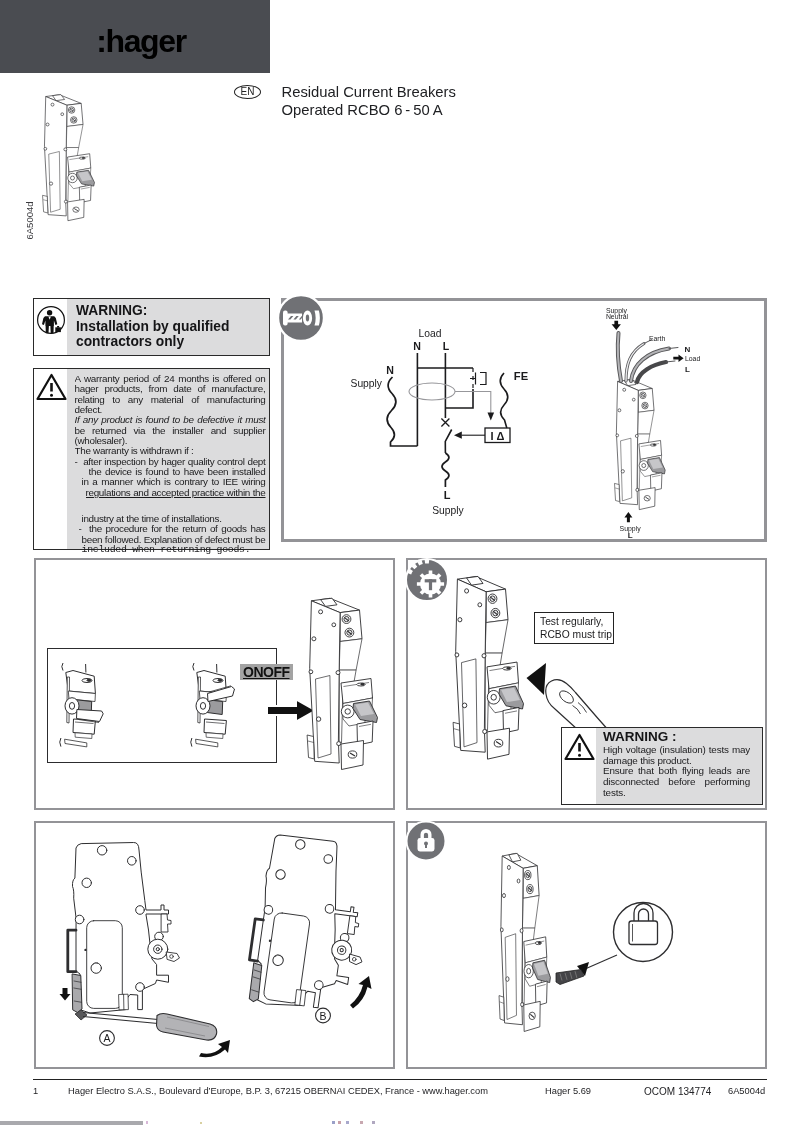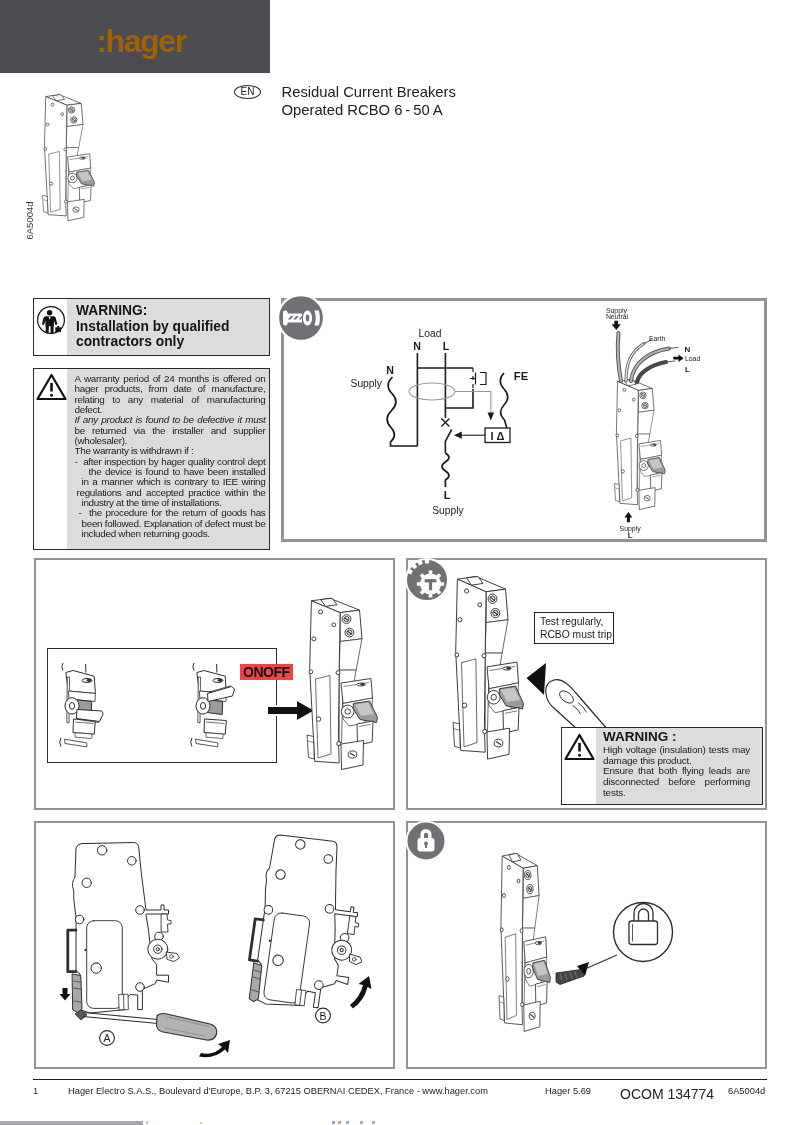--- a/index.html
+++ b/index.html
@@ -91,21 +91,21 @@
 <path d="M16.5 58 L38.4 59.5 L37.2 73.2 L16 71.5 Z"></path>
 <path d="M18 61 L36.5 62.5" stroke-width="0.7"></path>
 <path d="M18 71.8 L35 73 L34.8 77.5 L18.2 76.2 Z" stroke-width="0.7"></path>
 <path d="M3.9 77 Q1.6 81 3.9 85.6" fill="none"></path>
 <path d="M7.6 78.2 L29.8 81.9 L29.8 85.9 L8 82.5 Z" stroke-width="0.8"></path>
 </g>
 </defs>
 </svg>
 
 <div class="abs" style="left:0;top:0;width:270px;height:73px;background:#4a4c51;"></div>
-<div class="abs" style="left:0;top:25px;width:282px;text-align:center;color:#a16207;
+<div class="abs" style="left:0;top:25px;width:282px;text-align:center;color:#000000;
      font-size:32px;font-weight:bold;letter-spacing:-1.4px;line-height:32px;">:hager</div>
 
 <div class="abs" style="left:234px;top:85px;width:27px;height:14px;border:1.3px solid #222;
      border-radius:50%;box-sizing:border-box;text-align:center;line-height:11.5px;font-size:10px;color:#222;">EN</div>
 <div class="abs" style="left:281.5px;top:82.5px;font-size:14.8px;line-height:18.6px;color:#202124;">
   Residual Current Breakers<br>Operated RCBO 6 - 50 A
 </div>
 
 <div class="abs" style="left:9px;top:214px;width:40px;transform:rotate(-90deg);
      font-size:9.5px;color:#3a3a3e;">6A5004d</div>
@@ -142,25 +142,25 @@
     <div style="margin-left:0px;overflow:hidden;height:10.35px;text-align:justify;text-align-last:justify;">hager products, from date of manufacture,</div>
     <div style="margin-left:0px;overflow:hidden;height:10.35px;text-align:justify;text-align-last:justify;">relating to any material of manufacturing</div>
     <div style="margin-left:0px;overflow:hidden;height:10.35px;">defect.</div>
     <div style="margin-left:0px;overflow:hidden;height:10.35px;text-align:justify;text-align-last:justify;font-style:italic;">If any product is found to be defective it must</div>
     <div style="margin-left:0px;overflow:hidden;height:10.35px;text-align:justify;text-align-last:justify;">be returned via the installer and supplier</div>
     <div style="margin-left:0px;overflow:hidden;height:10.35px;">(wholesaler).</div>
     <div style="margin-left:0px;overflow:hidden;height:10.35px;">The warranty is withdrawn if :</div>
     <div style="margin-left:0px;overflow:hidden;height:10.35px;text-align:justify;text-align-last:justify;">-&nbsp; after inspection by hager quality control dept</div>
     <div style="margin-left:14px;overflow:hidden;height:10.35px;text-align:justify;text-align-last:justify;">the device is found to have been installed</div>
     <div style="margin-left:7px;overflow:hidden;height:10.35px;text-align:justify;text-align-last:justify;">in a manner which is contrary to IEE wiring</div>
-    <div style="margin-left:2px;overflow:hidden;height:10.35px;text-align:justify;text-align-last:justify;">regulations and accepted practice within the</div>
-    <div style="margin-left:7px;overflow:hidden;height:10.35px;">industry at the time of installations.</div>
+    <div style="margin-left:11px;overflow:hidden;height:10.35px;text-align:justify;text-align-last:justify;text-decoration:underline;">regulations and accepted practice within the</div>
+    <div style="margin-left:7px;overflow:hidden;height:10.35px;margin-top:16px;">industry at the time of installations.</div>
     <div style="margin-left:4px;overflow:hidden;height:10.35px;text-align:justify;text-align-last:justify;">-&nbsp; the procedure for the return of goods has not</div>
     <div style="margin-left:7px;overflow:hidden;height:10.35px;text-align:justify;text-align-last:justify;">been followed. Explanation of defect must be</div>
-    <div style="margin-left:7px;overflow:hidden;height:10.35px;">included when returning goods.</div>
+    <div style="margin-left:7px;overflow:hidden;height:10.35px;font-family:Liberation Mono, monospace;">included when returning goods.</div>
   </div>
 
 <div class="panel" style="left:281px;top:298px;width:486px;height:244px;"></div>
 <svg class="abs" style="left:276px;top:293px;" width="50" height="50" viewBox="0 0 50 50">
   <circle cx="25" cy="25" r="23" fill="#707175" stroke="#fff" stroke-width="2.4"></circle>
 
   <rect x="7" y="17.5" width="4.6" height="15" rx="2" fill="#fff"></rect>
   <rect x="10" y="20.5" width="16" height="9" fill="#fff"></rect>
   <path d="M12 26.5 l3-3.4 h2.4 l-3 3.4 Z M17.4 26.5 l3-3.4 h2.4 l-3 3.4 Z M22.8 26.5 l3-3.4 h1.6 l-2.6 3.4 Z" fill="#707175"></path>
   <ellipse cx="31.5" cy="25" rx="4.6" ry="7.6" fill="#fff"></ellipse>
@@ -226,21 +226,21 @@
     <text x="343.8" y="236.6" font-size="8" font-weight="bold">L</text>
   </g>
   <path d="M330.4 19.7 L334.1 19.7 L334.1 23.3 L336.9 23.3 L332.3 29 L327.6 23.3 L330.4 23.3 Z" fill="#111"></path>
   <path d="M389.3 55.8 L394.5 55.8 L394.5 53.4 L399.6 57.2 L394.5 61 L394.5 58.6 L389.3 58.6 Z" fill="#111"></path>
   <path d="M342.9 221.3 L342.9 216.5 L340.4 216.5 L344.4 211 L348.4 216.5 L345.9 216.5 L345.9 221.3 Z" fill="#111"></path>
 </g>
 </svg>
 
 <div class="panel" style="left:34px;top:558px;width:361px;height:252px;border-width:2.5px;"></div>
 <div class="abs" style="left:47px;top:648px;width:230px;height:115px;border:1.4px solid #2c2c2e;box-sizing:border-box;"></div>
-<div class="abs" style="left:240px;top:664px;background:#ef4444;padding:0 3px;font-size:14px;letter-spacing:-0.5px;font-weight:bold;color:#111;">ONOFF</div>
+<div class="abs" style="left:240px;top:664px;background:#a3a3a3;padding:0 3px;font-size:14px;letter-spacing:-0.5px;font-weight:bold;color:#111;text-decoration:underline;">ONOFF</div>
 <svg class="abs" style="left:265px;top:697px;" width="53" height="27" viewBox="0 0 53 27">
   <path d="M2 9 L31 9 L31 2.5 L50.5 13.5 L31 24.5 L31 18 L2 18 Z" fill="#111" stroke="#fff" stroke-width="2"></path>
 </svg>
 <svg class="abs" style="left:57px;top:661px;" width="50" height="94" viewBox="0 0 50 94" id="tgl1">
   <use href="#tgl"></use>
   <path d="M19.9 48.5 L44.6 50 L46.2 52.8 L42.5 60.5 L19.5 57.5 Z" fill="#fff" stroke="#2e2e30" stroke-linejoin="round"></path>
   <path d="M21.5 58.5 L42 61.5" fill="none" stroke="#2e2e30" stroke-width="0.8"></path>
 </svg>
 <svg class="abs" style="left:188px;top:661px;" width="50" height="94" viewBox="0 0 50 94" id="tgl2">
   <use href="#tgl"></use>
@@ -343,21 +343,21 @@
   <path d="M137 110 L105 124" stroke="#2e2e30" stroke-width="1.1" fill="none"></path>
   <path d="M109 117 L97 121 L105 131 Z" fill="#111"></path>
   <path d="M76 128 L101 124.5 L104 131 L80 139.5 L76 137 Z" fill="#444447" stroke="#222" stroke-width="0.8"></path>
   <path d="M80 128.5 L82 135.5 M85 127.8 L87 134.8 M90 127 L92 134 M95 126.2 L97 133.2" stroke="#777" stroke-width="0.9" fill="none"></path>
 </svg>
 
 <div class="abs" style="left:33px;top:1079px;width:734px;height:1px;background:#222;"></div>
 <div class="abs" style="left:33px;top:1086px;font-size:9.3px;color:#232326;">1</div>
 <div class="abs" style="left:68px;top:1086px;font-size:9.3px;color:#232326;">Hager Electro S.A.S., Boulevard d’Europe, B.P. 3, 67215 OBERNAI CEDEX, France - www.hager.com</div>
 <div class="abs" style="left:545px;top:1086px;font-size:9.3px;color:#232326;">Hager 5.69</div>
-<div class="abs" style="left:620px;top:1086px;font-size:14px;color:#232326;">OCOM 134774</div>
+<div class="abs" style="left:644px;top:1086px;font-size:10px;color:#232326;">OCOM 134774</div>
 <div class="abs" style="left:728px;top:1086px;font-size:9.3px;color:#232326;">6A5004d</div>
 
 <div class="abs" style="left:0;top:1121px;width:143px;height:4px;background:#a9a9ad;"></div>
 <div class="abs" style="left:146px;top:1121px;width:2px;height:3px;background:#d8b8d8;"></div>
 <div class="abs" style="left:200px;top:1122px;width:2px;height:2px;background:#d8d0a0;"></div>
 <div class="abs" style="left:332px;top:1121px;width:3px;height:3px;background:#9aa0c8;"></div>
 <div class="abs" style="left:338px;top:1121px;width:3px;height:3px;background:#c8a0a8;"></div>
 <div class="abs" style="left:346px;top:1121px;width:3px;height:3px;background:#a8a8cc;"></div>
 <div class="abs" style="left:360px;top:1121px;width:3px;height:3px;background:#c8a8b0;"></div>
 <div class="abs" style="left:372px;top:1121px;width:3px;height:3px;background:#b0a8c0;"></div>

